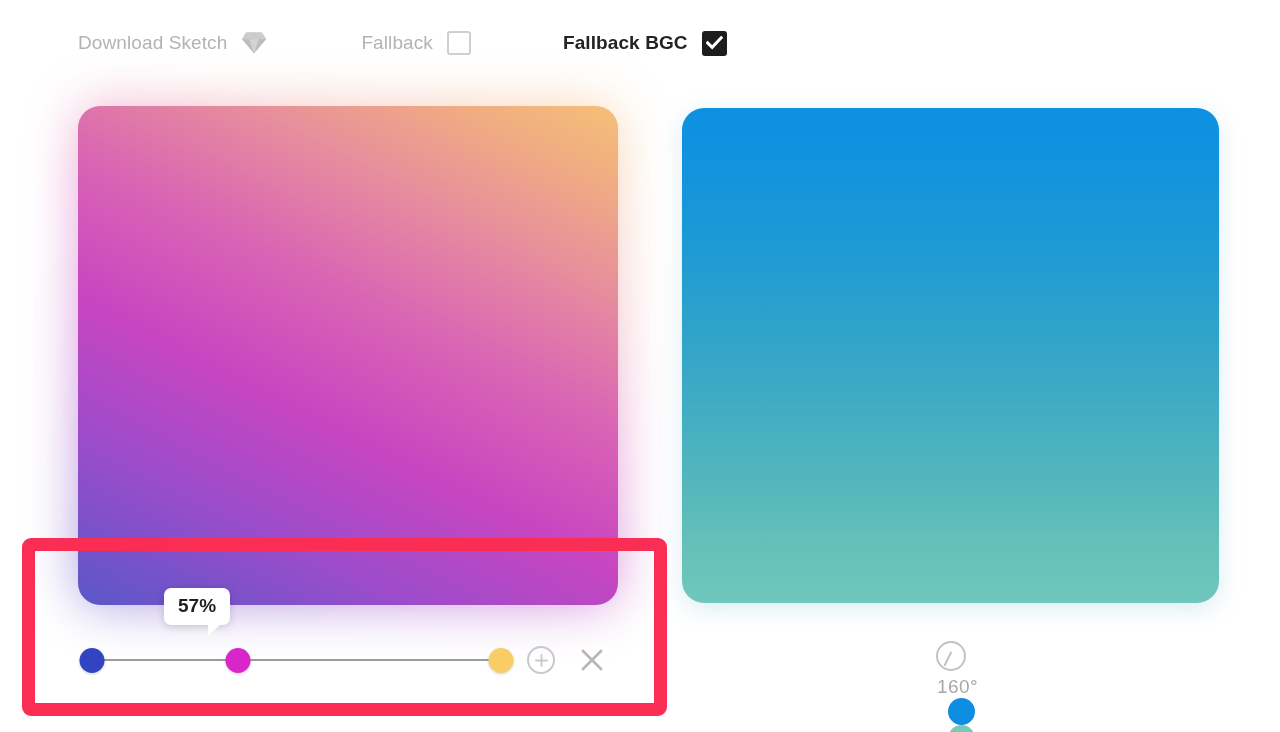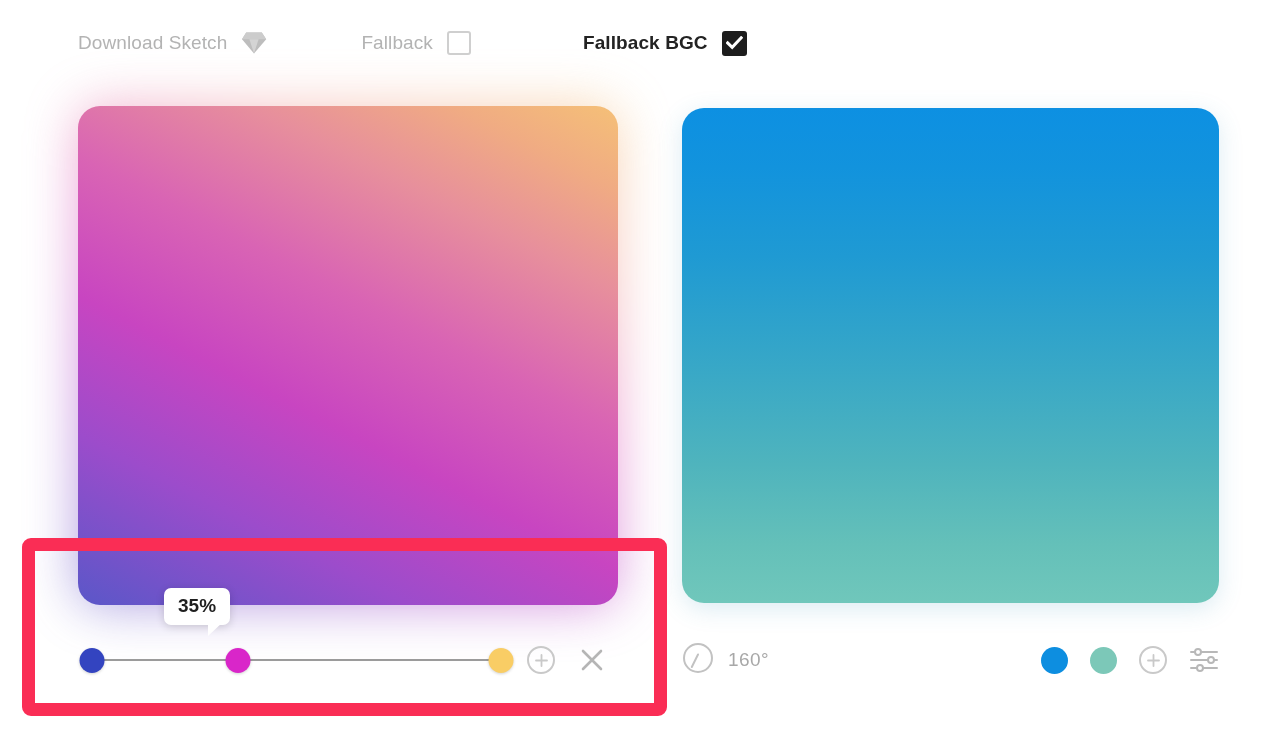--- a/index.html
+++ b/index.html
@@ -38,21 +38,21 @@
     gap: 14px;
   }
 
   .tool-label {
     font-size: 19px;
     letter-spacing: 0.1px;
     white-space: nowrap;
   }
 
   .tool-label.muted { color: #b3b3b3; font-weight: 400; }
-  .tool-label.active { color: #232323; font-weight: 700; margin-left: 20px; }
+  .tool-label.active { color: #232323; font-weight: 700; }
 
   .gap-1 { width: 64px; }
   .gap-2 { width: 62px; }
 
   
   .sketch-icon {
     width: 26px;
     height: 24px;
     display: block;
   }
@@ -218,20 +218,21 @@
 
   
   .right-controls {
     position: absolute;
     left: 682px;
     top: 640px;
     width: 537px;
     height: 40px;
     display: flex;
     align-items: center;
+    flex-direction: column;
   }
 
   .angle-dial { width: 32px; height: 32px; flex: none; }
 
   .angle-value {
     font-size: 19px;
     color: #a8a8a8;
     margin-left: 14px;
     font-weight: 400;
     letter-spacing: 0.4px;
@@ -297,21 +298,21 @@
       </span>
     </div>
 
   </div>
 
   <div class="card-left-glow"></div>
   <div class="card-left"></div>
 
   <div class="card-right"></div>
 
-  <div class="tooltip">35%</div>
+  <div class="tooltip">57%</div>
 
   <div class="left-controls">
 
     <div class="slider-wrap">
       <div class="slider-track"></div>
       <div class="stop" style="left:14px;  background:#3344c0;"></div>
       <div class="stop" style="left:160px; background:#d926c9;"></div>
       <div class="stop" style="left:423px; background:#f9cd65;"></div>
     </div>
 

